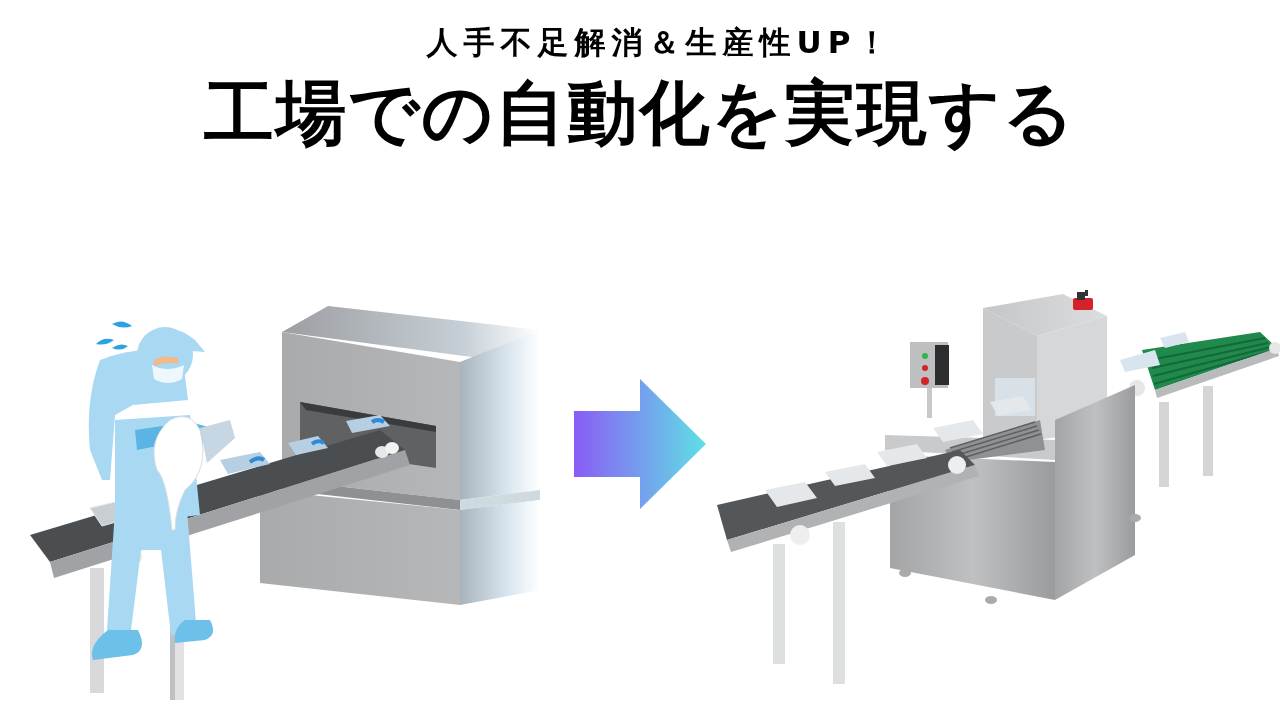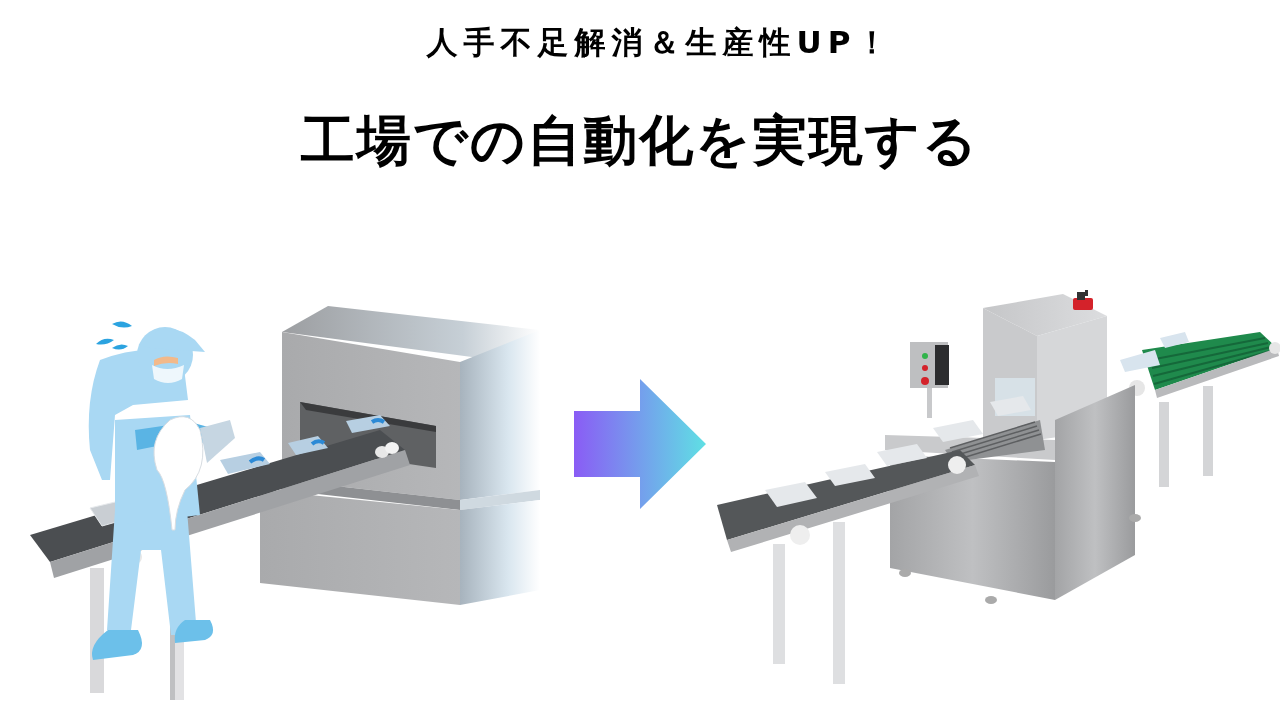--- a/index.html
+++ b/index.html
@@ -6,22 +6,22 @@
   body {
     width: 1280px; height: 720px; overflow: hidden; background: #ffffff;
     position: relative;
     font-family: "DejaVu Sans", "Liberation Sans", sans-serif;
   }
   .subtitle {
     position: absolute; left: 0; top: 22px; width: 1280px; text-align: center;
     font-size: 31px; font-weight: bold; letter-spacing: 6px; color: #000; padding-left: 20px;
   }
   .title {
-    position: absolute; left: 0; top: 100px; width: 1280px; text-align: center;
-    font-size: 54px; font-weight: bold; line-height: 82px; color: #000;
+    position: absolute; left: 0; top: 72px; width: 1280px; text-align: center;
+    font-size: 70px; font-weight: bold; line-height: 82px; color: #000;
     letter-spacing: 2px;
   }
   .title .line { display: block; }
   .illus { position: absolute; }
   .arrow { position: absolute; left: 574px; top: 379px; width: 132px; height: 130px; }
 </style>
 </head>
 <body>
 
 <div class="subtitle">人手不足解消＆生産性UP！</div>

